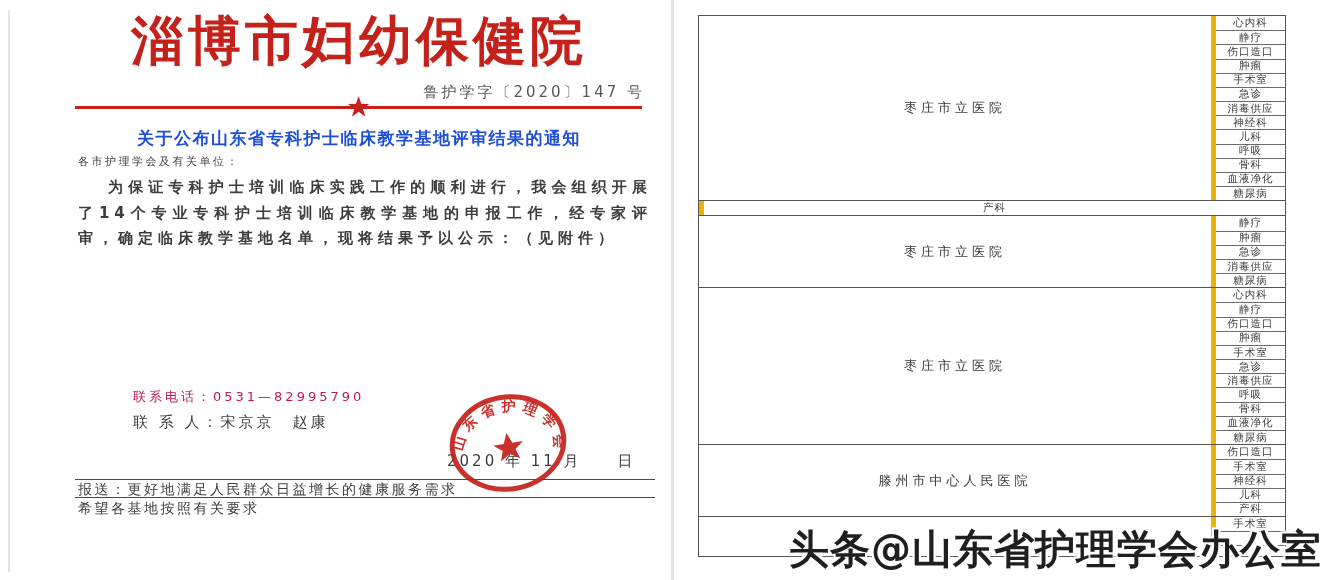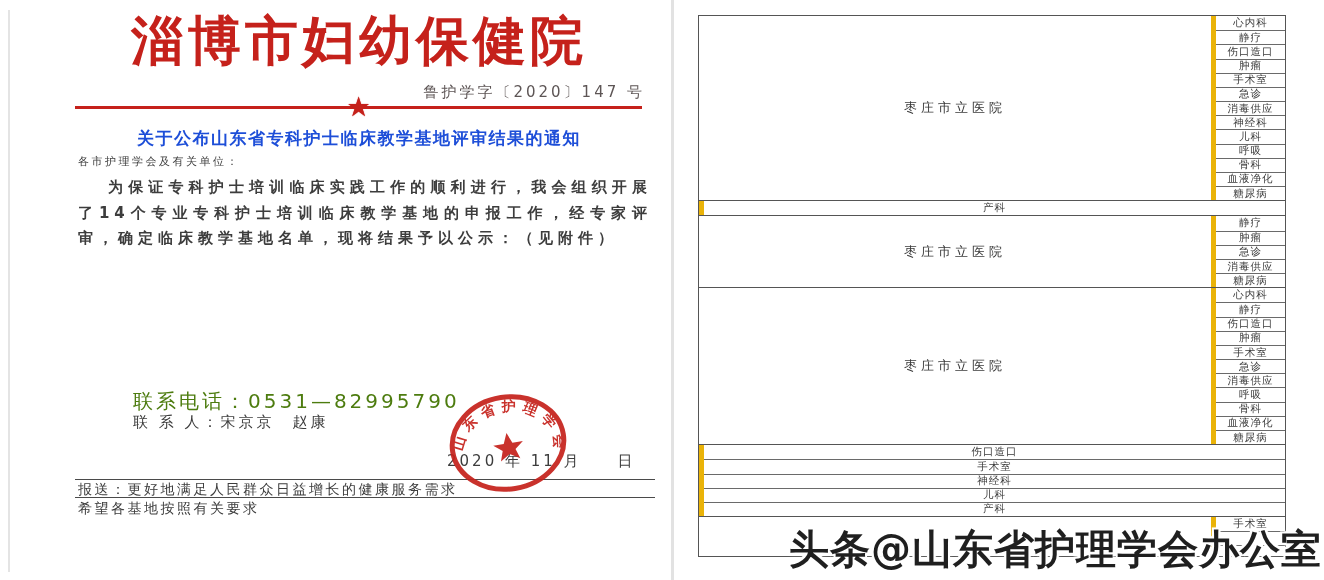--- a/index.html
+++ b/index.html
@@ -34,21 +34,21 @@
   .doc-salutation{
     position:absolute;left:78px;top:154px;font-size:11px;color:#3d3d3d;letter-spacing:2.5px;
   }
   .doc-body{
     position:absolute;left:78px;top:175px;width:574px;color:#3d3d3d;font-weight:bold;
   }
   .doc-body p{
     margin:0;font-size:15px;line-height:25.5px;letter-spacing:5px;
     text-indent:2em;text-align:justify;
   }
-  .contact-phone{position:absolute;left:133px;top:388px;font-size:20px;color:#4d7c0f;letter-spacing:3px;}
+  .contact-phone{position:absolute;left:133px;top:388px;font-size:13px;color:#be185d;letter-spacing:3px;}
   .contact-person{position:absolute;left:133px;top:413px;font-size:15px;color:#3d3d3d;letter-spacing:3px;}
   .issue-date{position:absolute;left:447px;top:452px;font-size:15px;color:#3d3d3d;letter-spacing:3px;z-index:1;white-space:nowrap;}
   .seal{position:absolute;left:446px;top:392px;z-index:2;opacity:.92;}
 
   .footer-rule{position:absolute;left:75px;width:580px;height:1px;background:#4a4a4a;}
   .rule-1{top:479px;} .rule-2{top:497px;}
   .footer-line1{position:absolute;left:78px;top:481px;font-size:14px;color:#3d3d3d;letter-spacing:2.5px;}
   .footer-line2{position:absolute;left:78px;top:500px;width:574px;display:flex;justify-content:space-between;font-size:14px;color:#3d3d3d;letter-spacing:2.5px;}
 
   
@@ -167,20 +167,21 @@
         <div class="dept-cell" style="height: 14.1842px;">手术室</div>
         <div class="dept-cell" style="height: 14.1842px;">急诊</div>
         <div class="dept-cell" style="height: 14.1842px;">消毒供应</div>
         <div class="dept-cell" style="height: 14.1842px;">呼吸</div>
         <div class="dept-cell" style="height: 14.1842px;">骨科</div>
         <div class="dept-cell" style="height: 14.1842px;">血液净化</div>
         <div class="dept-cell" style="height: 14.1842px;">糖尿病</div>
       </div>
     </div>
     <div class="hosp-group">
+      <div class="hosp-name">滕州市中心人民医院</div>
       <div class="dept-col">
         <div class="dept-cell" style="height: 14.1842px;">伤口造口</div>
         <div class="dept-cell" style="height: 14.1842px;">手术室</div>
         <div class="dept-cell" style="height: 14.1842px;">神经科</div>
         <div class="dept-cell" style="height: 14.1842px;">儿科</div>
         <div class="dept-cell" style="height: 14.1842px;">产科</div>
       </div>
     </div>
     <div class="hosp-group">
       <div class="hosp-name"></div>

